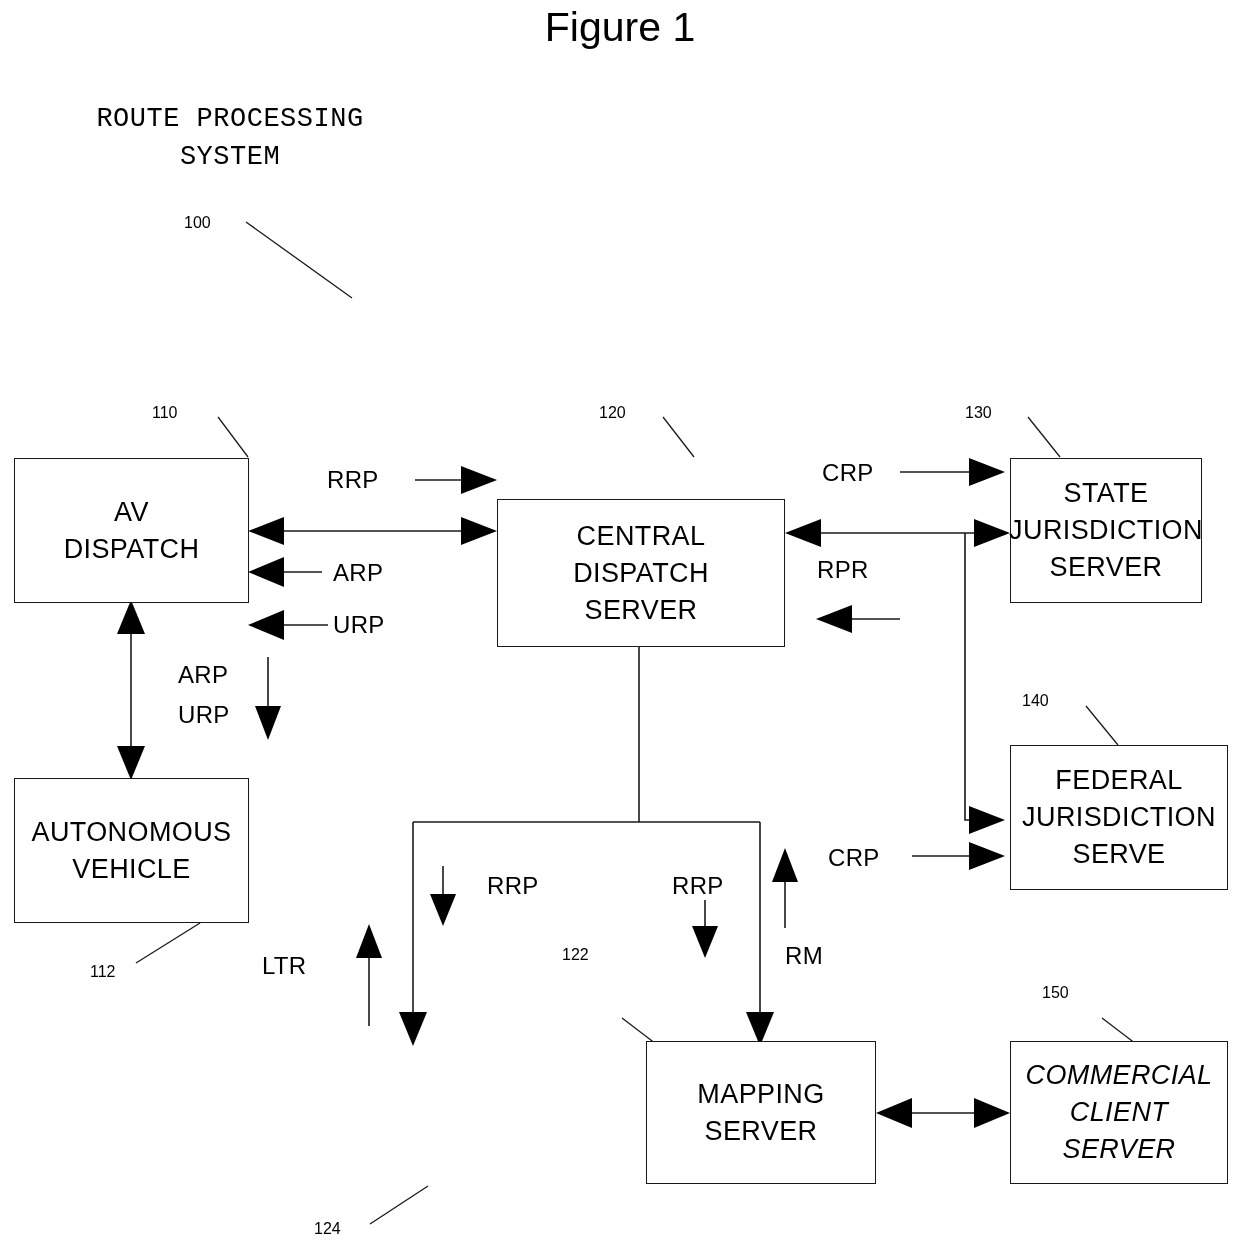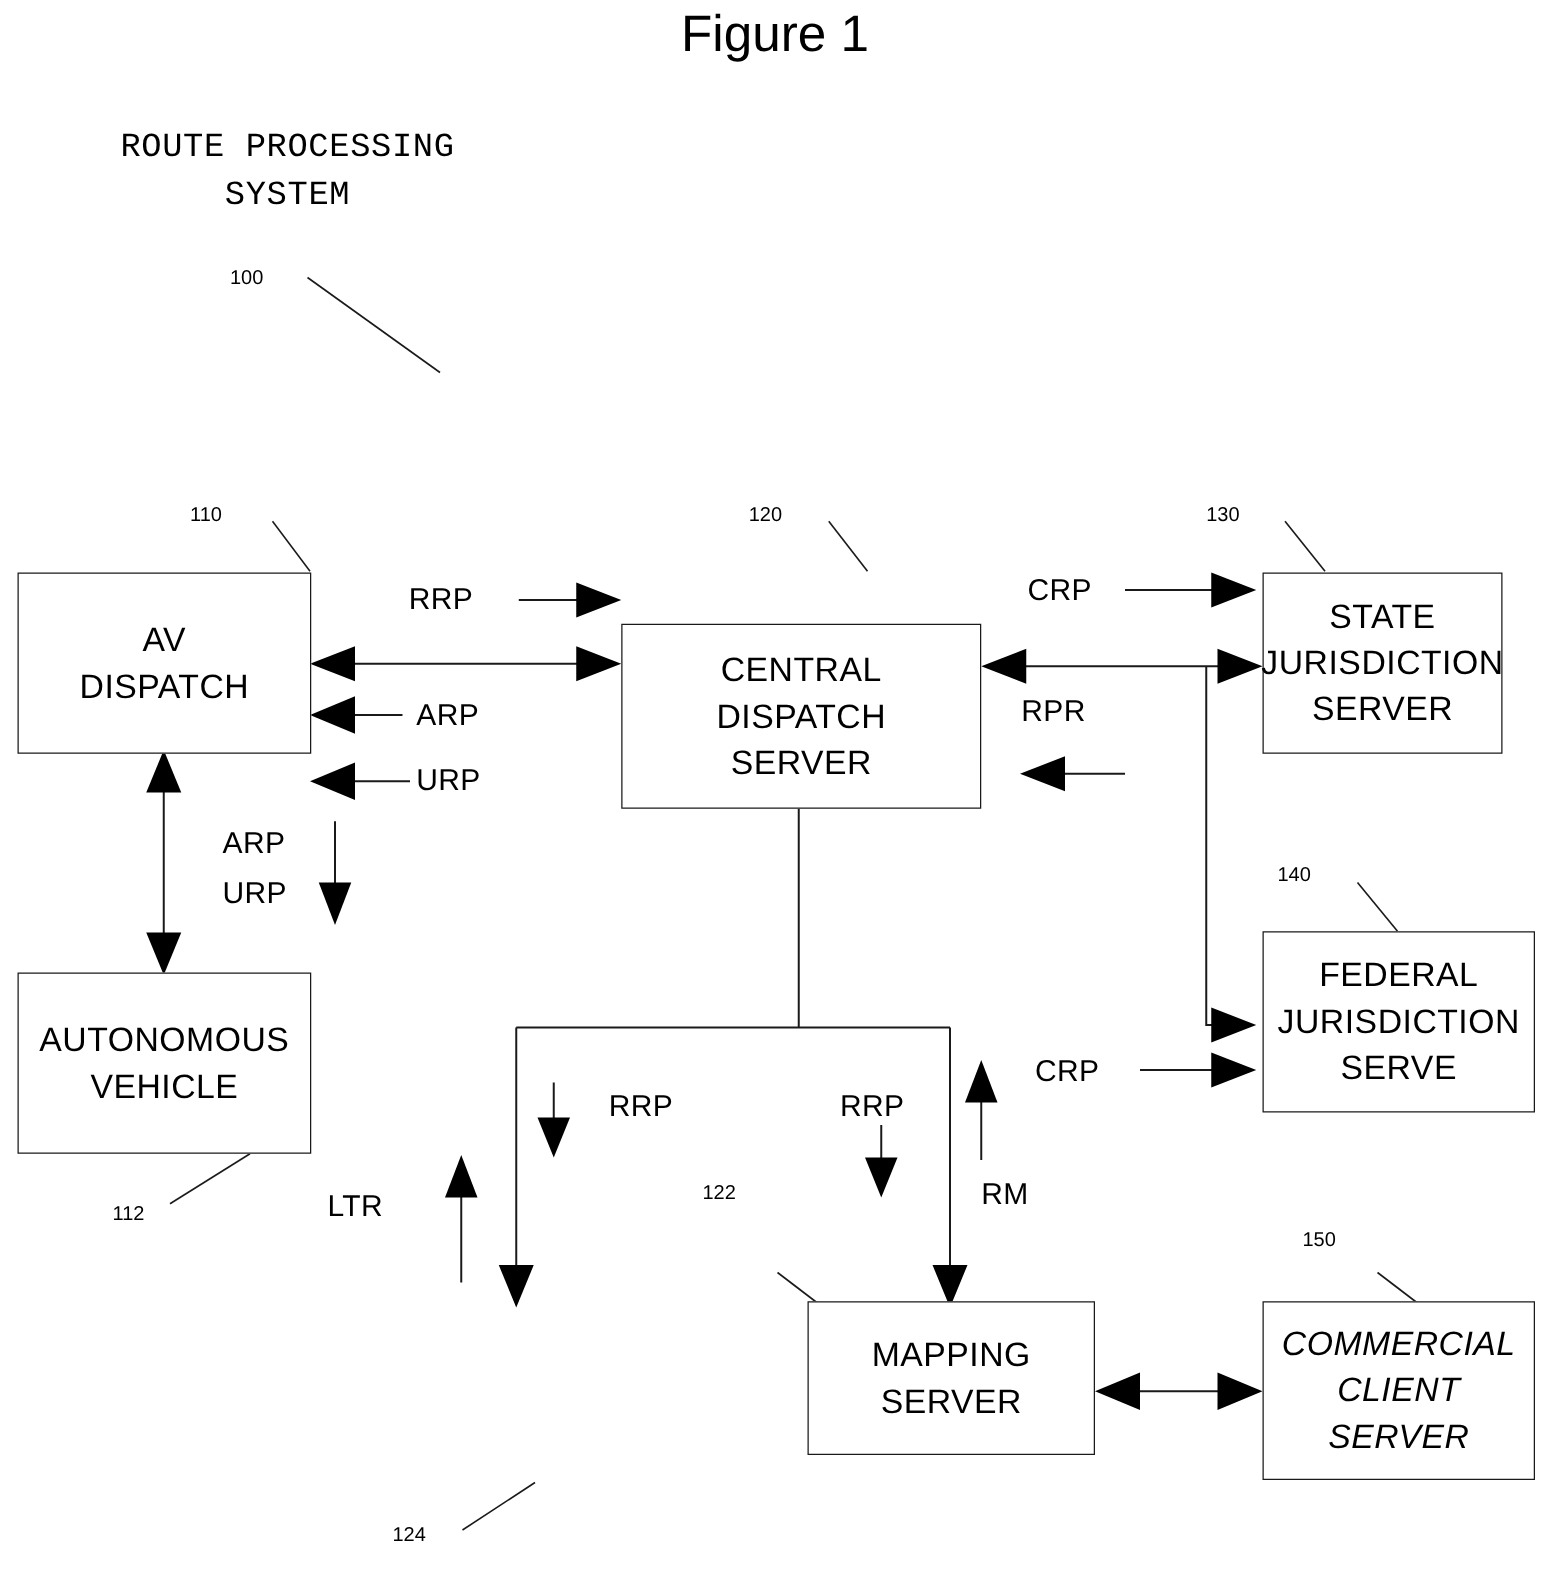--- a/index.html
+++ b/index.html
@@ -203,21 +203,21 @@
 
   <div class="node-box" style="left:1010px; top:745px; width:218px; height:145px;">
     <span class="box-text">FEDERAL
 JURISDICTION
 SERVE</span>
   </div>
   <div class="ref-num" style="left:1022px; top:686px;">140</div>
 
   <div class="ref-num" style="left:314px; top:1214px;">124</div>
 
-  <div class="node-box" style="left:646px; top:1041px; width:230px; height:123px;">
+  <div class="node-box" style="left:646px; top:1041px; width:230px; height:143px;">
     <span class="box-text">MAPPING
 SERVER</span>
   </div>
   <div class="ref-num" style="left:562px; top:940px;">122</div>
 
   <div class="node-box" style="left:1010px; top:1041px; width:218px; height:143px;font-style:italic;">
     <span class="box-text">COMMERCIAL
 CLIENT
 SERVER</span>
   </div>

